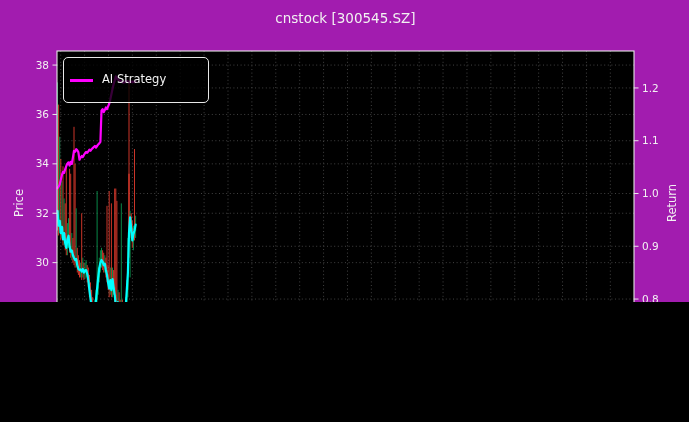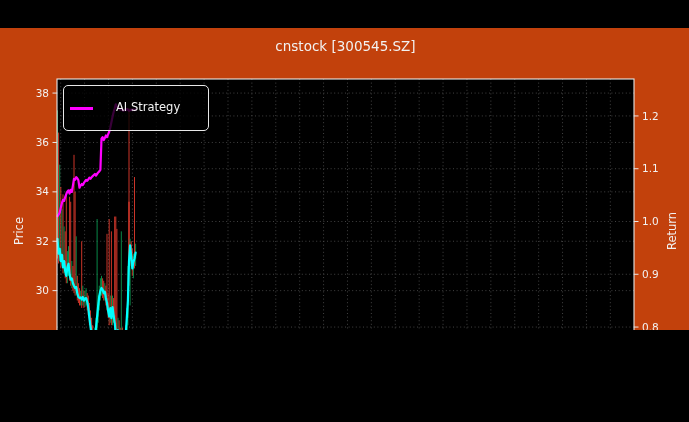--- a/index.html
+++ b/index.html
@@ -1,23 +1,22 @@
 <!DOCTYPE html>
 <html><head>
 <meta charset="utf-8">
 <style>
   html, body { margin: 0; padding: 0; background: #000; }
   #figure {
     position: relative;
     width: 689px;
     height: 302px;
-    background: #c2410c;
+    background: #a21caf;
     font-family: "DejaVu Sans", "Liberation Sans", sans-serif;
     overflow: hidden;
-    margin-top: 28px;
   }
   #chart-title {
     position: absolute;
     top: 10px; left: 57px; width: 577px;
     text-align: center;
     color: #f2f2f2;
     font-size: 13.5px;
   }
   .ylabel {
     position: absolute;
@@ -36,21 +35,21 @@
     width: 146px; height: 46px;
     background: rgba(0,0,0,0.78);
     border: 1.4px solid #e8e8e8;
     border-radius: 5px;
     box-sizing: border-box;
     display: flex;
     flex-direction: column;
     justify-content: space-evenly;
     padding: 2px 6px;
   }
-  .legend-row { display: flex; align-items: center; gap: 23px; }
+  .legend-row { display: flex; align-items: center; gap: 9px; }
   .legend-swatch { width: 23px; height: 3px; flex: 0 0 23px; }
   .legend-label { color: #f2f2f2; font-size: 11.5px; line-height: 1; }
 </style>
 </head>
 <body>
 
 <div id="figure">
   <div id="chart-title">cnstock [300545.SZ]</div>
   <div id="ylabel-left" class="ylabel">Price</div>
   <div id="ylabel-right" class="ylabel">Return</div>

